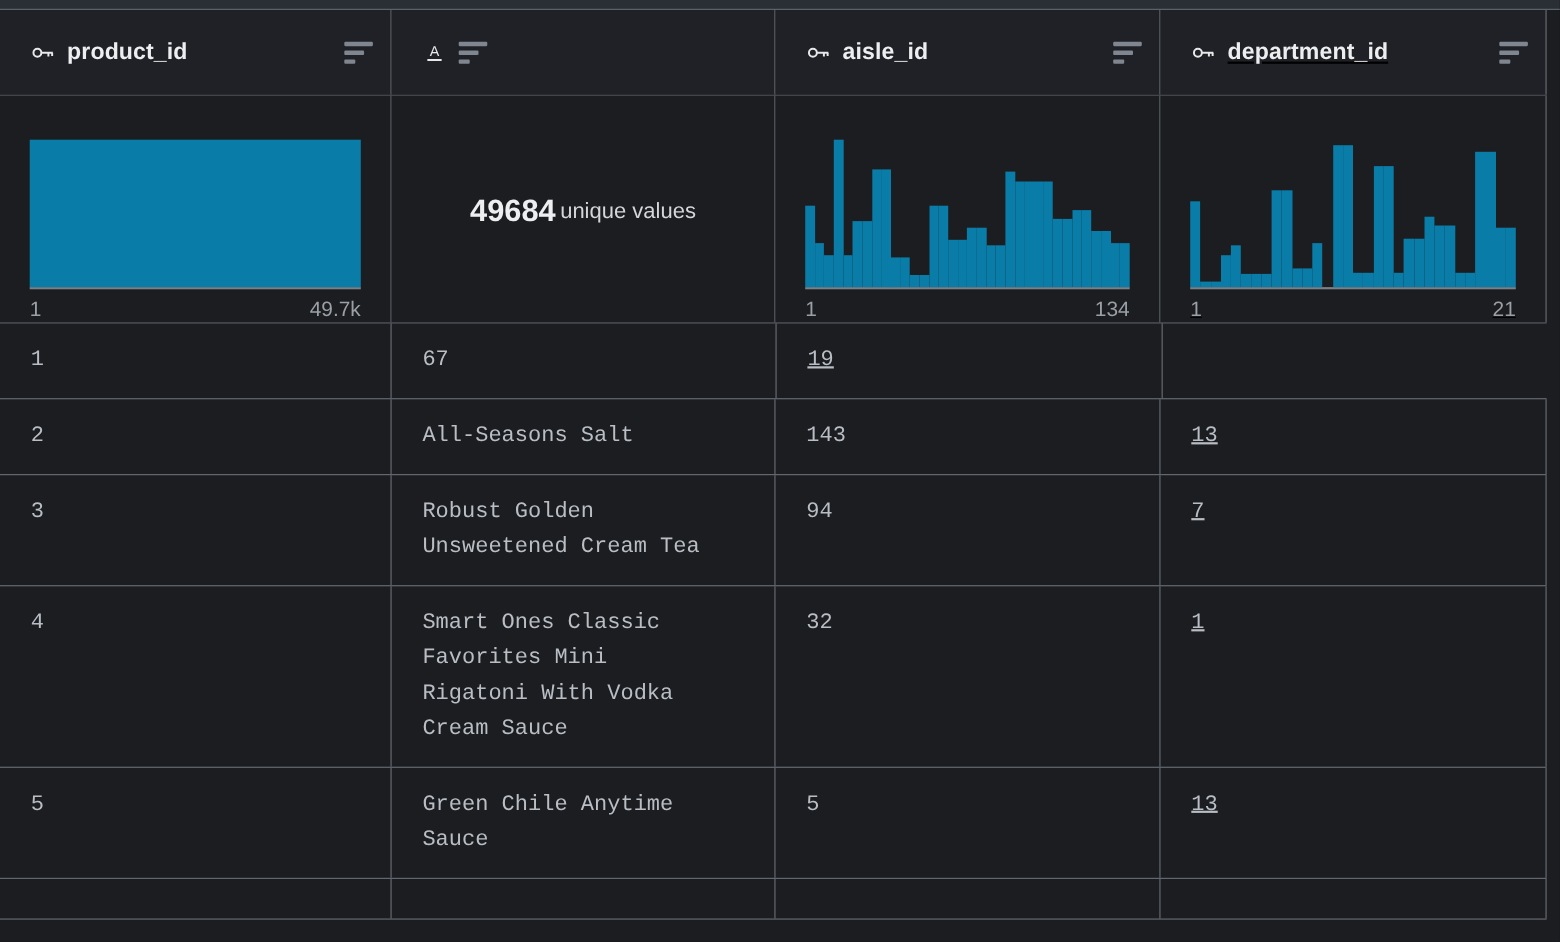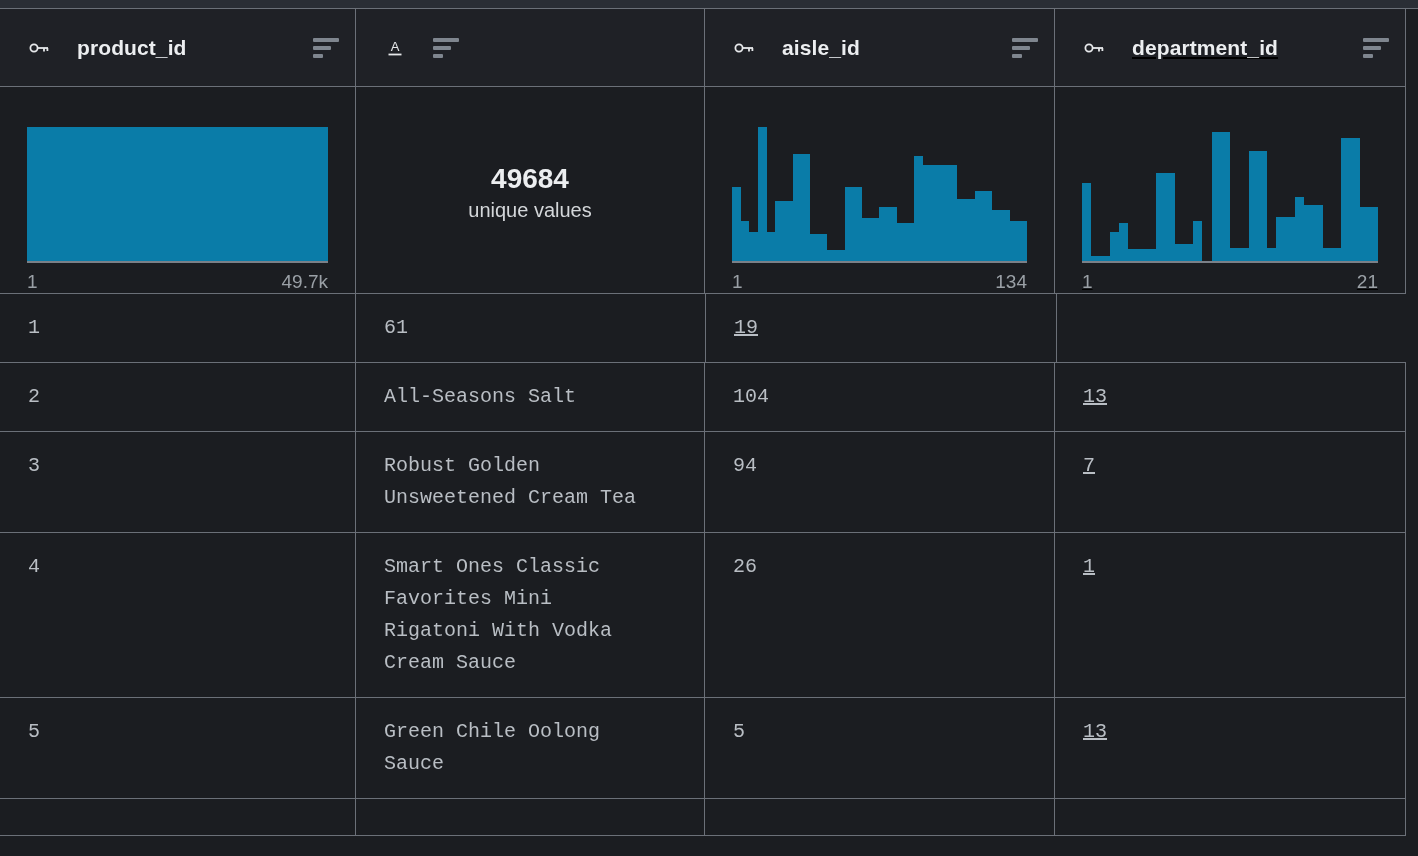--- a/index.html
+++ b/index.html
@@ -46,21 +46,21 @@
   #header-row { height: 78px; border-bottom: 1px solid #6b7078; }
   #header-row .cell {
     display: flex;
     align-items: center;
     padding: 0 16px 0 28px;
     background: #1f2126;
   }
   .hdr-inner {
     display: flex; align-items: center;
     width: 100%;
-    gap: 27px;
+    gap: 11px;
   }
   .type-icon {
     flex: 0 0 auto;
     width: 22px; height: 22px;
     display: flex; align-items: center; justify-content: center;
     color: #e6e8ea;
   }
   .col-name {
     font-size: 21px;
     font-weight: bold;
@@ -107,21 +107,21 @@
   .spark.solid { display: block; }
   .spark.solid .bar { width: 100%; height: 100%; }
   .spark-axis {
     display: flex; justify-content: space-between;
     font-size: 19px; color: #9aa0a6;
     padding-top: 8px;
     font-family: "Liberation Sans", sans-serif;
   }
   .unique-block {
     flex: 1 1 auto;
-    display: flex; flex-direction: column;
+    display: flex; flex-direction: row;
     align-items: center; justify-content: center;
     gap: 4px;
     padding-bottom: 18px;
   }
   .unique-count { font-size: 28px; font-weight: bold; color: #eceef0; }
   .unique-label { font-size: 20px; color: #d4d7da; }
 
   
   .data-row .cell {
     padding: 18px 0 18px 28px;
@@ -323,44 +323,44 @@
           <span>1</span>
           <span>21</span>
         </div>
       </div>
     </div>
   </div>
 
   <div id="data-rows">
       <div class="row data-row">
         <div class="cell c0">1</div>
-        <div class="cell c2">61</div>
+        <div class="cell c2">67</div>
         <div class="cell c3">19</div>
       </div>
       <div class="row data-row">
         <div class="cell c0">2</div>
         <div class="cell c1">All-Seasons Salt</div>
-        <div class="cell c2">104</div>
+        <div class="cell c2">143</div>
         <div class="cell c3">13</div>
       </div>
       <div class="row data-row">
         <div class="cell c0">3</div>
         <div class="cell c1">Robust Golden Unsweetened Cream Tea</div>
         <div class="cell c2">94</div>
         <div class="cell c3">7</div>
       </div>
       <div class="row data-row">
         <div class="cell c0">4</div>
         <div class="cell c1">Smart Ones Classic Favorites Mini Rigatoni With Vodka Cream Sauce</div>
-        <div class="cell c2">26</div>
+        <div class="cell c2">32</div>
         <div class="cell c3">1</div>
       </div>
       <div class="row data-row">
         <div class="cell c0">5</div>
-        <div class="cell c1">Green Chile Oolong Sauce</div>
+        <div class="cell c1">Green Chile Anytime Sauce</div>
         <div class="cell c2">5</div>
         <div class="cell c3">13</div>
       </div>
       <div class="row data-row">
         <div class="cell c0"></div>
         <div class="cell c1"></div>
         <div class="cell c2"></div>
         <div class="cell c3"></div>
       </div>
     </div>

